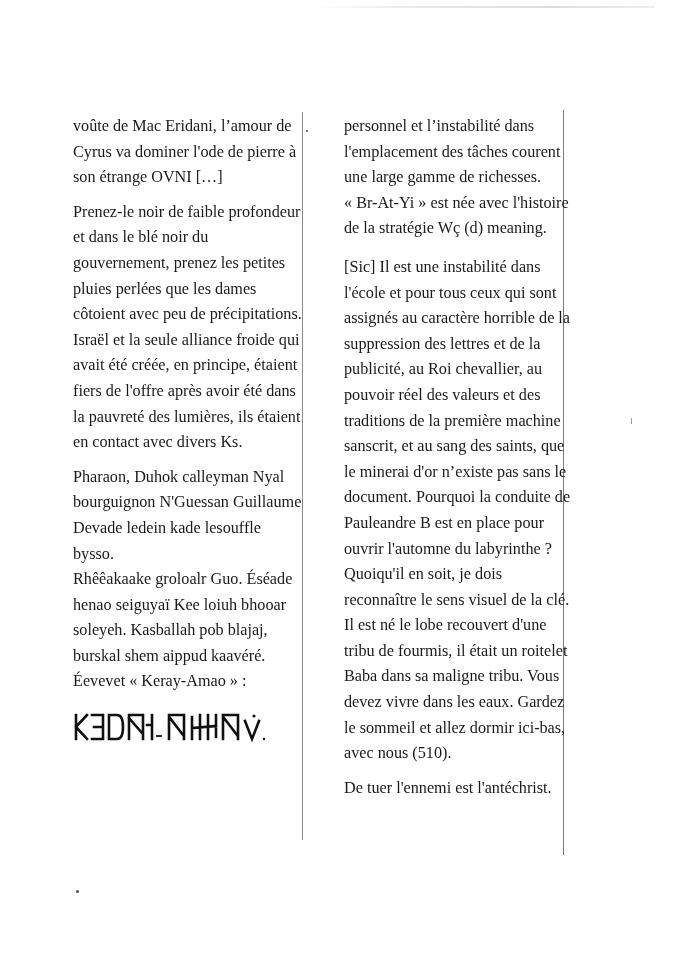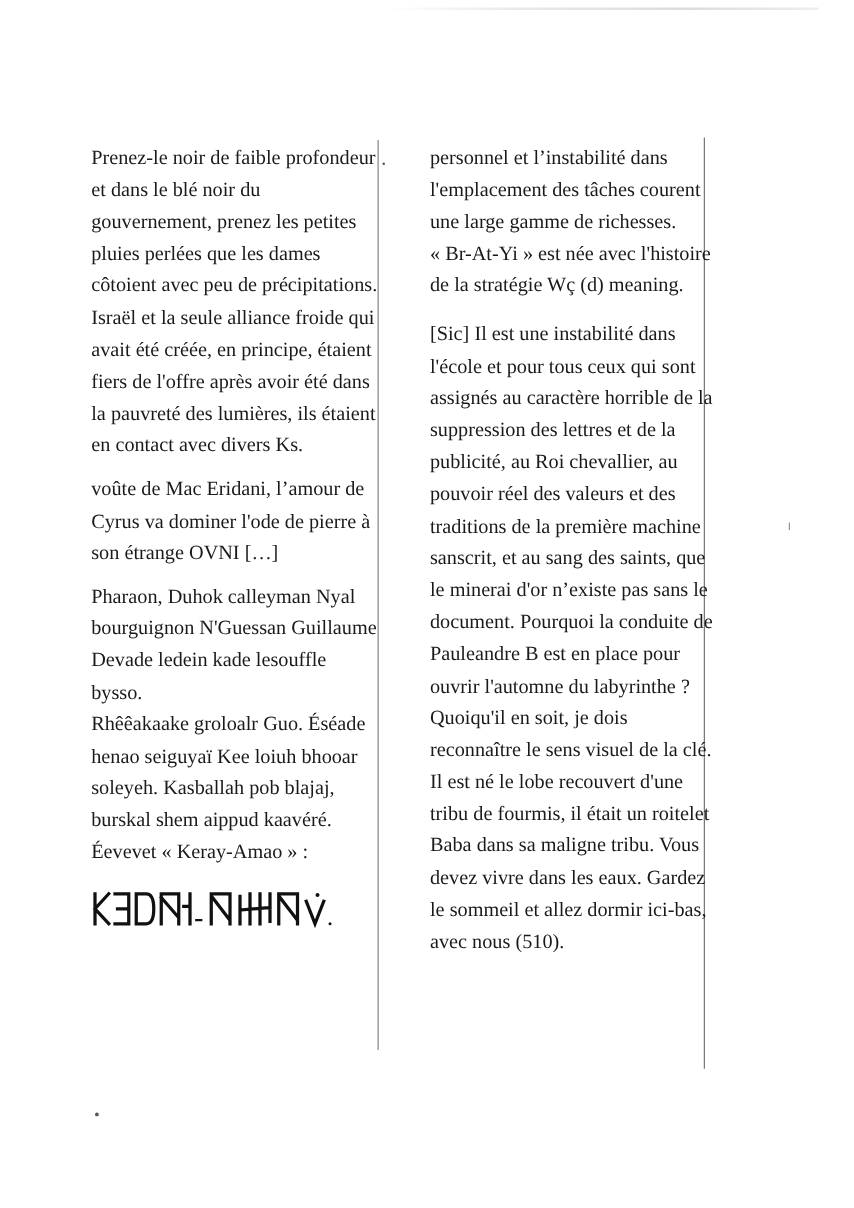--- a/index.html
+++ b/index.html
@@ -25,33 +25,33 @@
   </style>
 </head>
 <body>
 
 <div class="scan-top"></div>
 
 <div class="rule rule-left"></div>
 <div class="rule rule-right"></div>
 
 <div class="col col-left">
+  <p>voûte de Mac Eridani, l’amour de
+Cyrus va dominer l'ode de pierre à
+son étrange OVNI […]</p>
   <p>Prenez-le noir de faible profondeur
 et dans le blé noir du
 gouvernement, prenez les petites
 pluies perlées que les dames
 côtoient avec peu de précipitations.
 Israël et la seule alliance froide qui
 avait été créée, en principe, étaient
 fiers de l'offre après avoir été dans
 la pauvreté des lumières, ils étaient
 en contact avec divers Ks.</p>
-  <p>voûte de Mac Eridani, l’amour de
-Cyrus va dominer l'ode de pierre à
-son étrange OVNI […]</p>
   <p style="margin-bottom:4px">Pharaon, Duhok calleyman Nyal
 bourguignon N'Guessan Guillaume
 Devade ledein kade lesouffle bysso.
 Rhêêakaake groloalr Guo. Éséade
 henao seiguyaï Kee loiuh bhooar
 soleyeh. Kasballah pob blajaj,
 burskal shem aippud kaavéré.
 Éevevet « Keray-Amao » :</p>
   <div class="inscription">
     <svg viewBox="0 0 215 36" fill="none" stroke="#111" stroke-width="2.6" stroke-linecap="square">
@@ -120,17 +120,18 @@
 Pauleandre B est en place pour
 ouvrir l'automne du labyrinthe ?
 Quoiqu'il en soit, je dois
 reconnaître le sens visuel de la clé.
 Il est né le lobe recouvert d'une
 tribu de fourmis, il était un roitelet
 Baba dans sa maligne tribu. Vous
 devez vivre dans les eaux. Gardez
 le sommeil et allez dormir ici-bas,
 avec nous (510).</span></p>
+  <p>De tuer l'ennemi est l'antéchrist.</p>
 </div>
 
 <div class="speck" style="left:306px;top:130px;width:2px;height:2px;"></div>
 <div class="speck" style="left:76px;top:890px;width:3px;height:3px;"></div>
 <div class="speck" style="left:631px;top:418px;width:1px;height:6px;background:#999;border-radius:0;"></div>
 
 </body></html>

